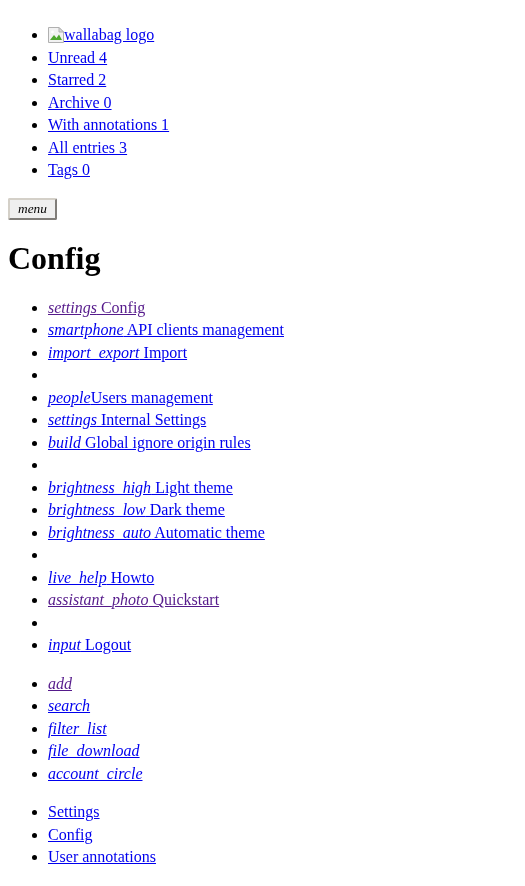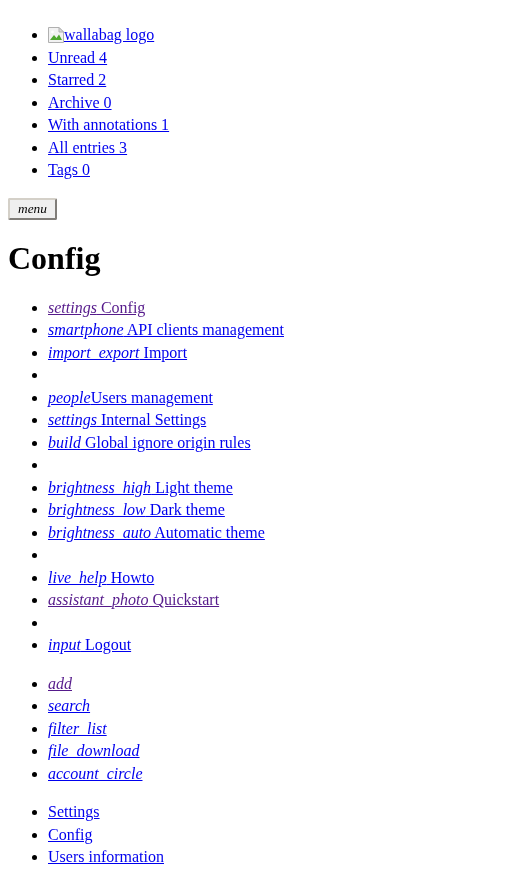--- a/index.html
+++ b/index.html
@@ -143,16 +143,16 @@
       <li><a href="#" class="visited"><span class="mi">add</span></a></li>
       <li><a href="#"><span class="mi">search</span></a></li>
       <li><a href="#"><span class="mi">filter_list</span></a></li>
       <li><a href="#"><span class="mi">file_download</span></a></li>
       <li><a href="#"><span class="mi">account_circle</span></a></li>
     </ul>
 
   <ul id="config-tabs">
       <li><a href="#"><span>Settings</span></a></li>
       <li><a href="#"><span>Config</span></a></li>
-      <li><a href="#"><span>Users information</span></a></li>
+      <li><a href="#"><span>User annotations</span></a></li>
     </ul>
 
 </div>
 
 </body></html>

